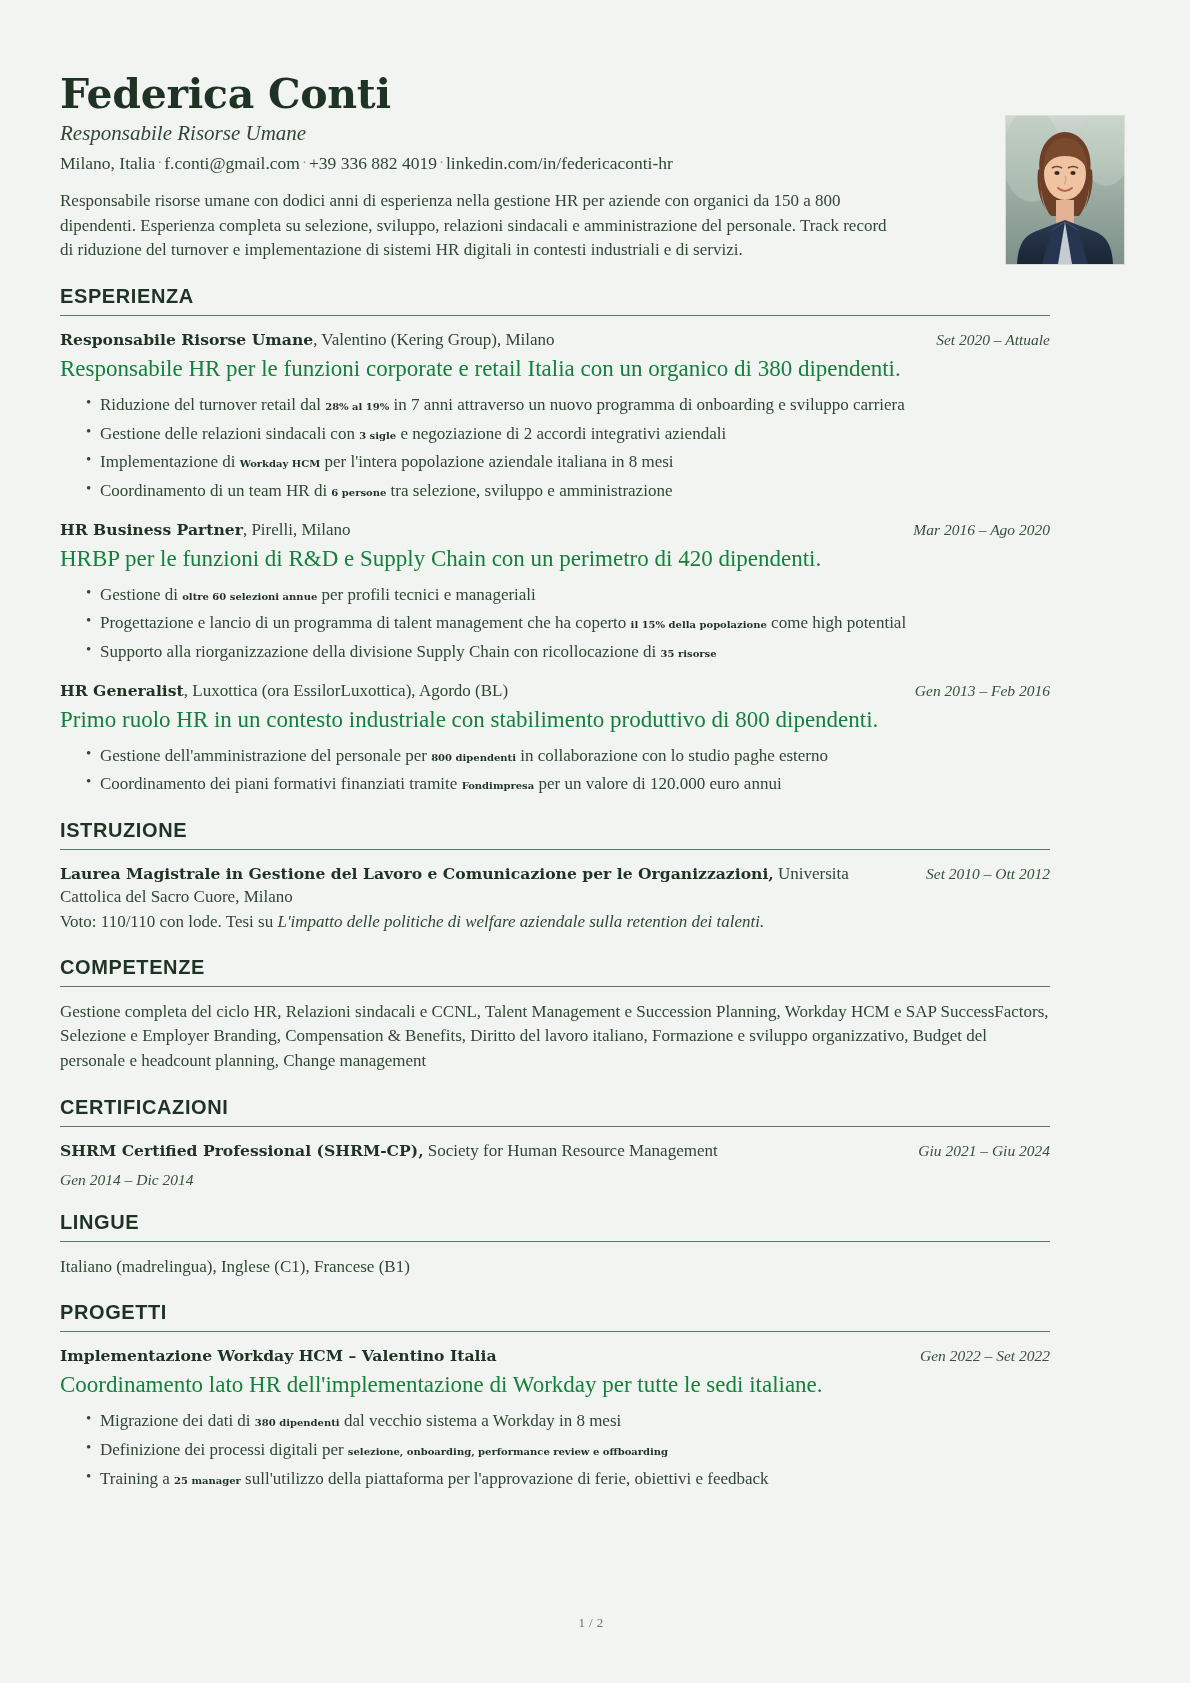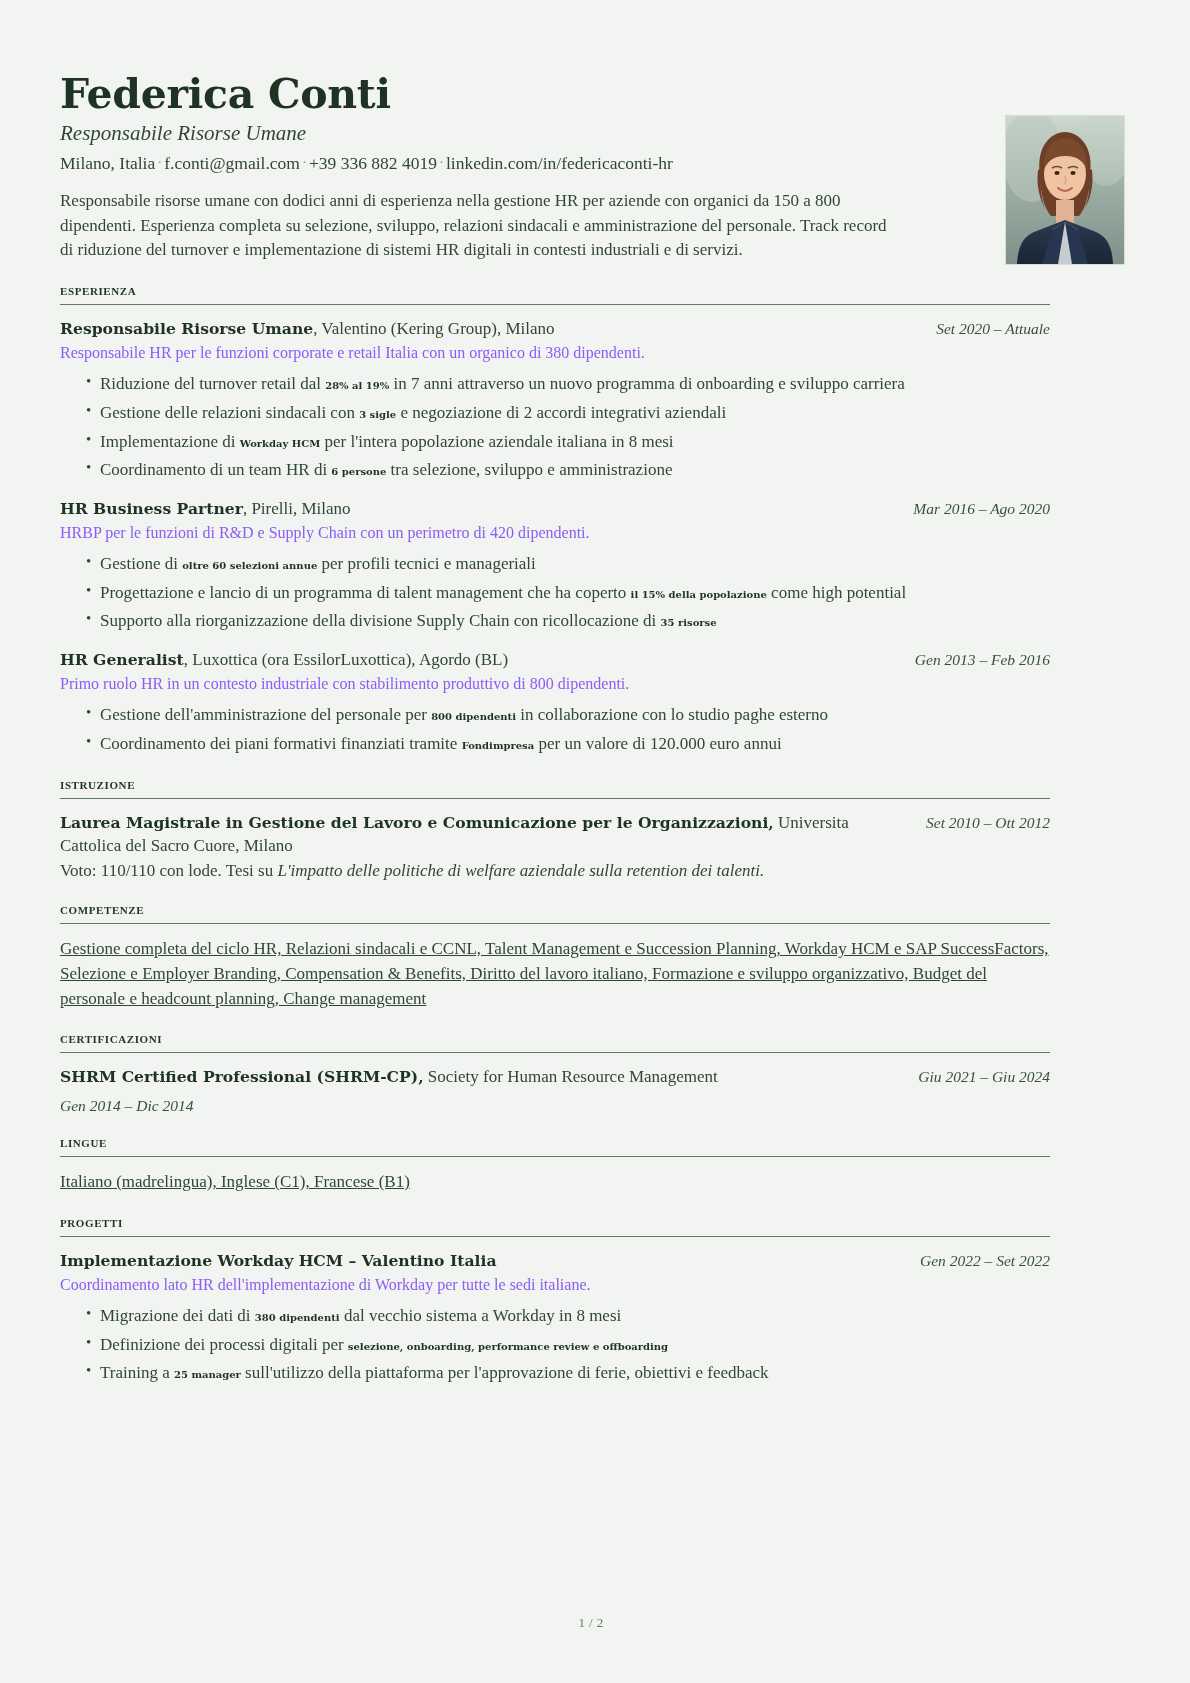--- a/index.html
+++ b/index.html
@@ -69,23 +69,23 @@
     height: 148px;
     border: 1px solid #d8ded6;
     overflow: hidden;
     background: #b9c4c8;
   }
   .photo svg { display: block; width: 100%; height: 100%; }
 
   
   .section { margin-top: 22px; }
   .section-title {
-    font-family: Liberation Serif, serif;
+    font-family: Liberation Sans, sans-serif;
     font-weight: bold;
-    font-size: 11px;
+    font-size: 20px;
     letter-spacing: 0.6px;
     color: #1f3324;
     text-transform: uppercase;
     margin: 0 0 7px 0;
   }
   .rule {
     height: 1px;
     background: #5c7a60;
     width: 100%;
     margin-bottom: 13px;
@@ -113,23 +113,23 @@
   }
   .entry-date {
     font-style: italic;
     font-size: 15.5px;
     color: #36513a;
     white-space: nowrap;
     flex: 0 0 auto;
     text-align: right;
   }
   .entry-sub {
-    font-size: 16px;
+    font-size: 23px;
     line-height: 1.4;
-    color: #8b5cf6;
+    color: #15803d;
     margin-top: 1px;
   }
   .entry-note {
     font-size: 17px;
     line-height: 1.4;
     color: #2f4733;
     margin-top: 1px;
   }
   .entry-note i { }
 
@@ -160,21 +160,20 @@
     font-weight: bold;
     font-size: 10px;
     color: #1f3324;
   }
 
   .plain-text {
     font-size: 17px;
     line-height: 1.45;
     color: #2f4733;
     margin: 0;
-    text-decoration: underline;
   }
 
   .cert-row { margin-bottom: 8px; }
   .cert-row:last-child { margin-bottom: 0; }
 
   .footer {
     position: absolute;
     left: 0;
     right: 8px;
     bottom: 72px;

